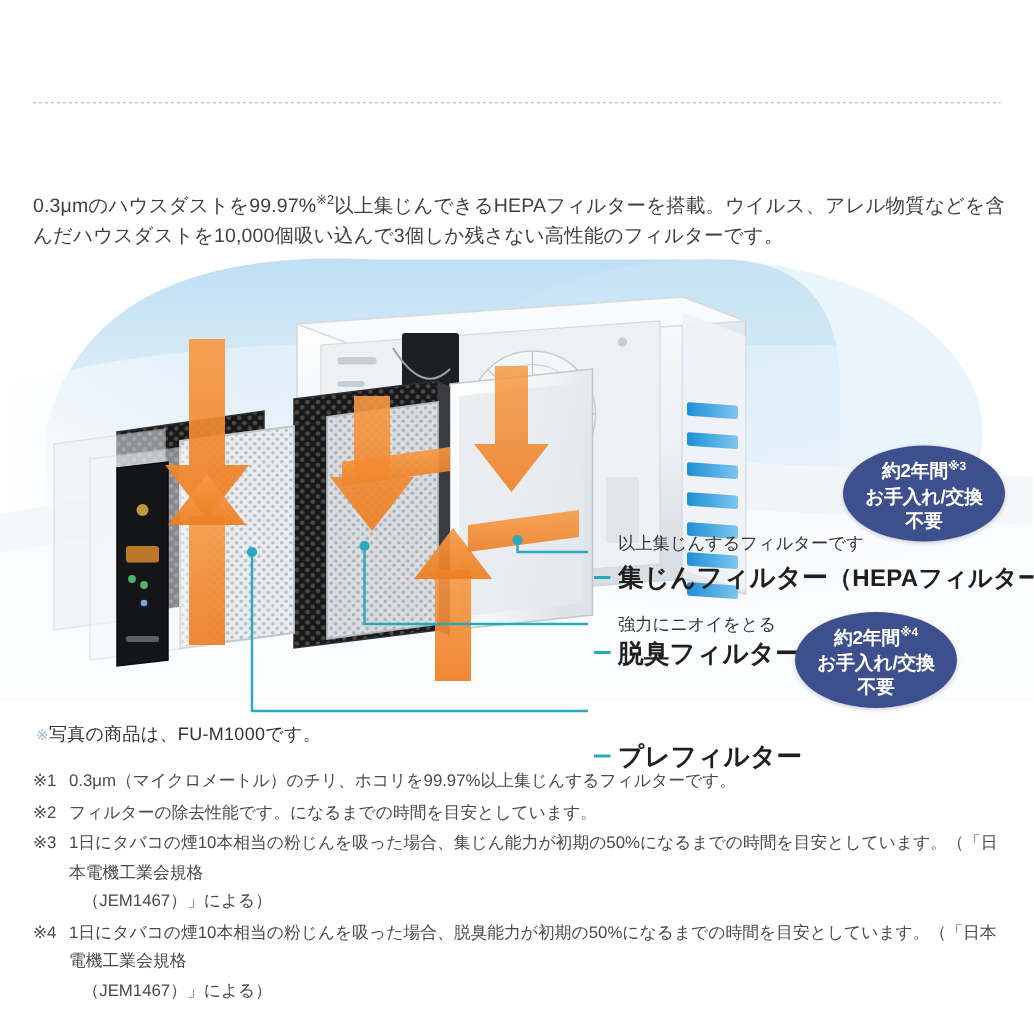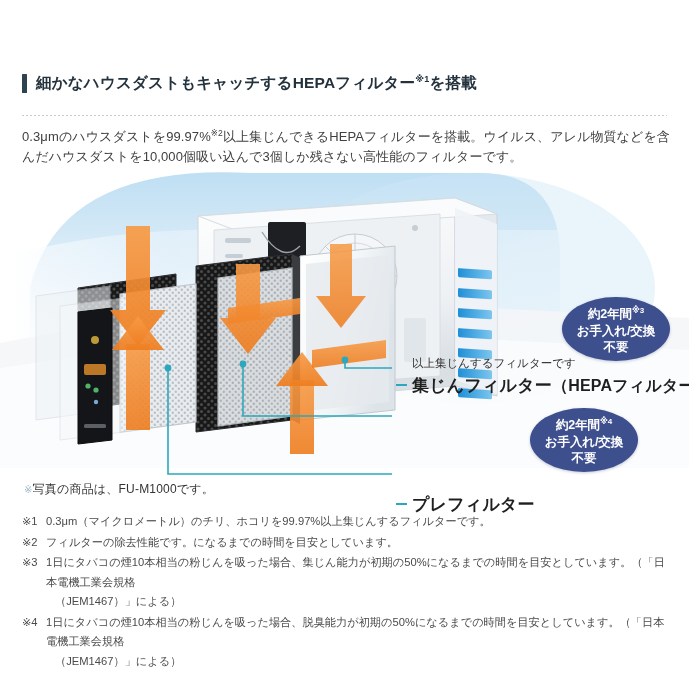--- a/index.html
+++ b/index.html
@@ -200,24 +200,20 @@
     display: block;
     padding-left: 9px;
   }
 </style>
 </head>
 <body>
 
 <div class="page">
 
   <div class="header-block">
-    <div class="heading-row">
-      <div class="accent-bar"></div>
-      <h2 class="heading-text"><span>細かなハウスダストもキャッチするHEPAフィルター</span><span class="sup">※1</span><span>を搭載</span></h2>
-    </div>
     <div class="dotted-divider"></div>
   </div>
 
   <p class="lead"><span>0.3μmのハウスダストを99.97%</span><span class="sup">※2</span><span>以上集じんできるHEPAフィルターを搭載。ウイルス、アレル物質などを含んだハウスダストを10,000個吸い込んで3個しか残さない高性能のフィルターです。</span></p>
 
   <div class="stage">
     <svg width="689" height="330" viewBox="0 0 689 330" xmlns="http://www.w3.org/2000/svg">
       <defs>
         <linearGradient id="arcGrad" x1="0" y1="0" x2="0" y2="1">
           <stop offset="0%" stop-color="#a9d4ef"></stop>
@@ -384,20 +380,24 @@
         <circle cx="168" cy="200" r="3.4"></circle>
       </g>
     </svg>
   </div>
 
   <div class="callout co-dust">
     <div class="kicker">以上集じんするフィルターです</div>
     <div class="main-label"><span class="label-dash"></span><span>集じんフィルター</span><span class="paren">（HEPAフィルター）</span><span class="sup">※1</span></div>
   </div>
 
+  <div class="callout co-deod">
+    <div class="kicker">強力にニオイをとる</div>
+    <div class="main-label"><span class="label-dash"></span><span>脱臭フィルター</span></div>
+  </div>
 
   <div class="callout co-pre">
     <div class="main-label"><span class="label-dash"></span><span>プレフィルター</span></div>
   </div>
 
   <div class="badge badge-1">
     <div><span>約2年間</span><span class="sup">※3</span></div>
     <div>お手入れ/交換</div>
     <div>不要</div>
   </div>

